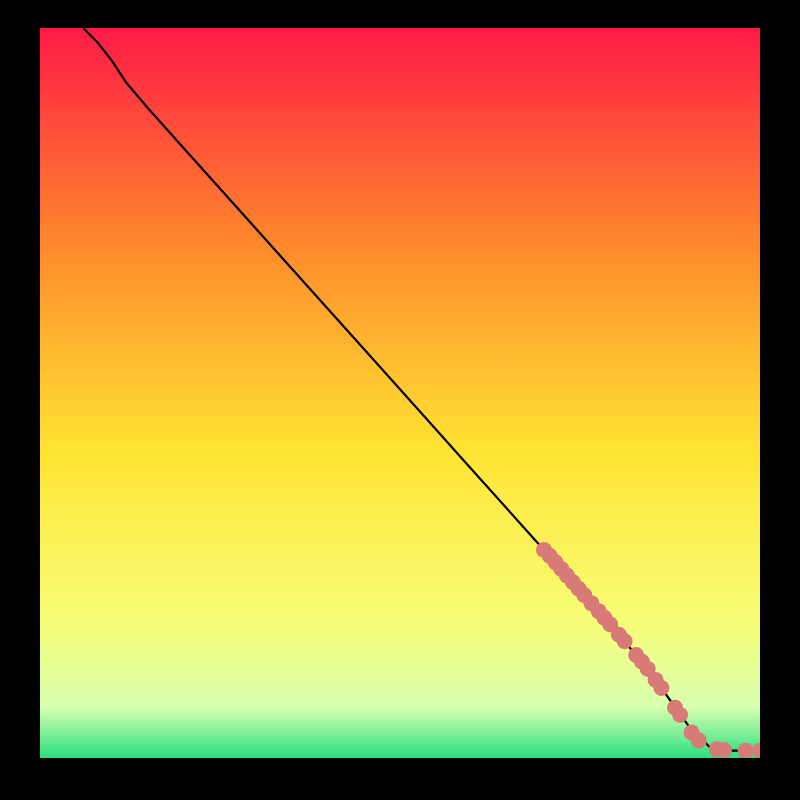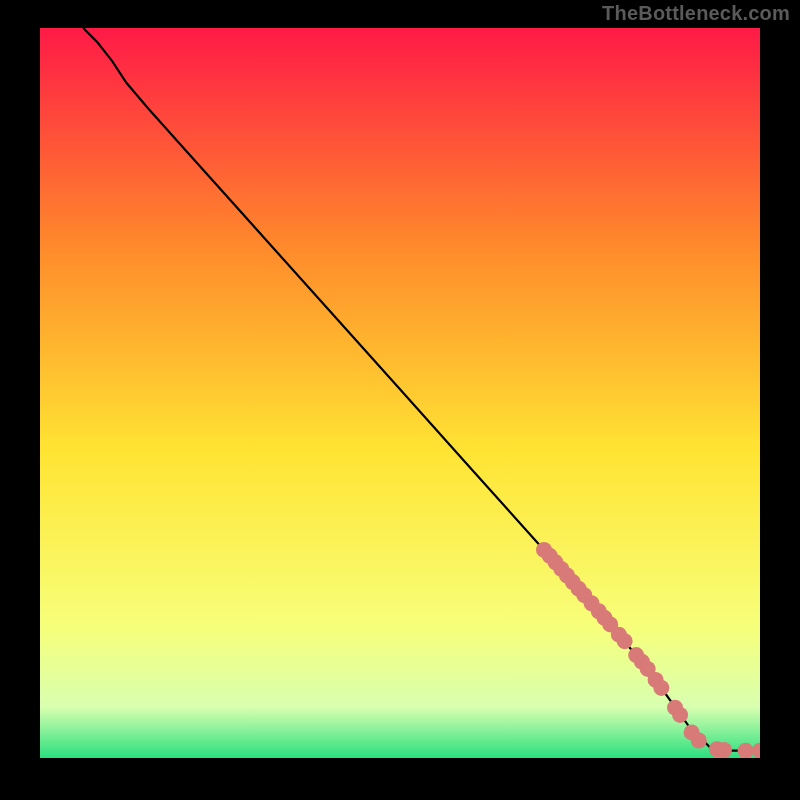--- a/index.html
+++ b/index.html
@@ -33,21 +33,20 @@
     top: 28px;
     width: 720px;
     height: 730px;
   }
   svg { display: block; }
 </style>
 </head>
 <body>
 
 <div class="outer">
-  <div class="watermark">TheBottleneck.com</div>
   <div class="plot">
     <svg id="chart-svg" width="720" height="730" viewBox="0 0 720 730">
       <defs>
         <linearGradient id="bg-grad" x1="0" y1="0" x2="0" y2="1">
           <stop id="g0" offset="0%" stop-color="#ff1a47"></stop>
           <stop id="g1" offset="30%" stop-color="#ff8a2b"></stop>
           <stop id="g2" offset="58%" stop-color="#ffe433"></stop>
           <stop id="g3" offset="82%" stop-color="#f7ff7a"></stop>
           <stop id="g4" offset="93%" stop-color="#d8ffb0"></stop>
           <stop id="g5" offset="100%" stop-color="#2be07f"></stop>

